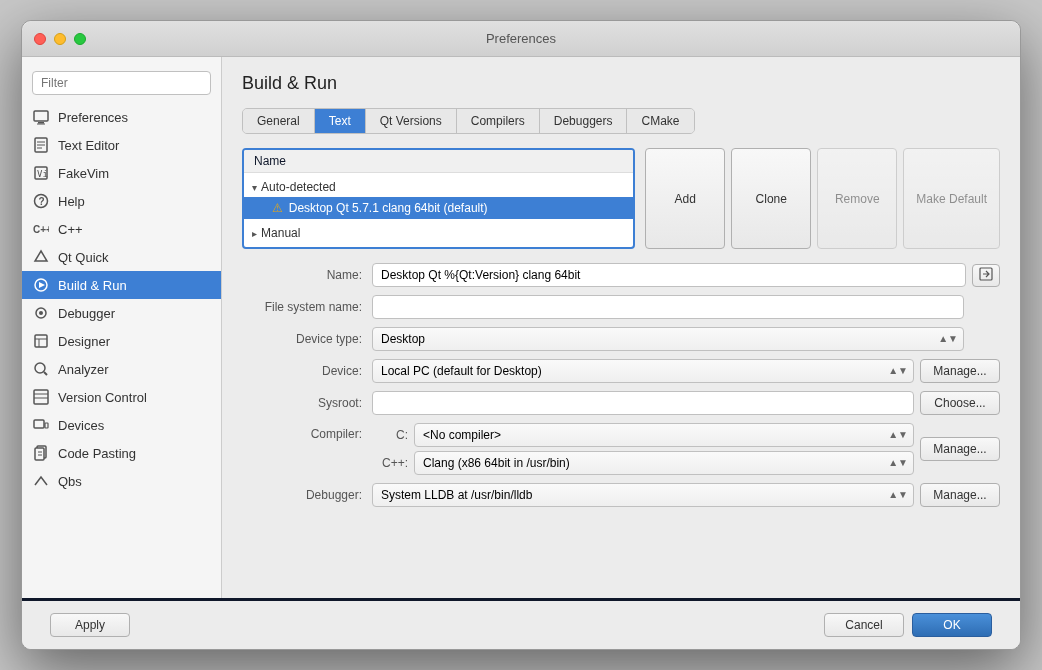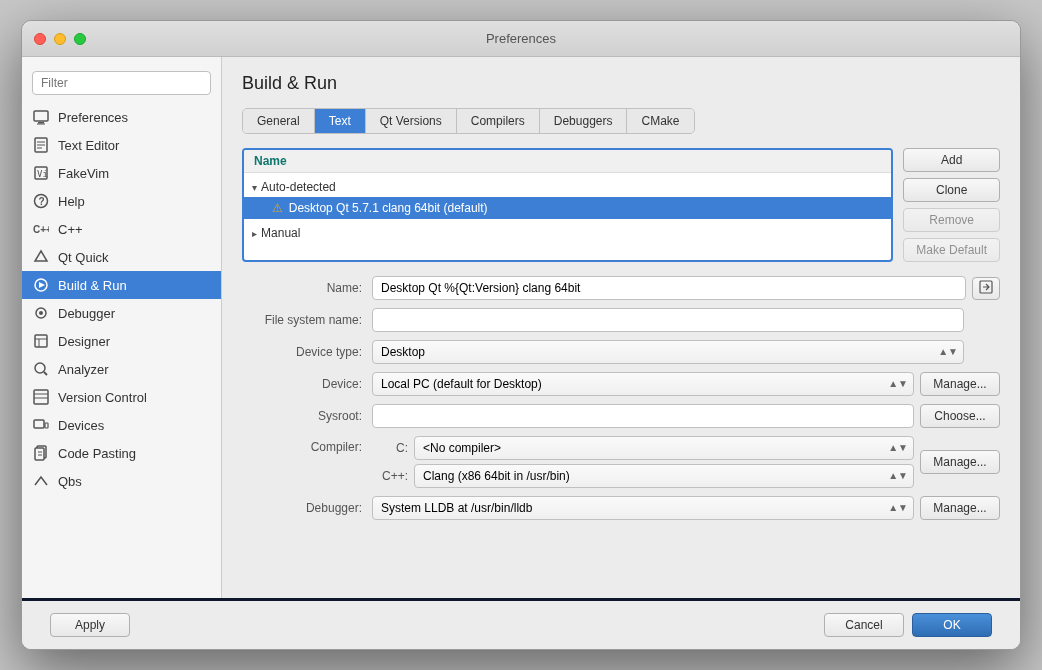--- a/index.html
+++ b/index.html
@@ -149,22 +149,22 @@
       flex: 1;
       border: 2px solid #3d7fd4;
       border-radius: 4px;
       background: white;
       overflow: hidden;
     }
     .kit-list-header {
       background: #f0f0f0;
       padding: 4px 10px;
       font-size: 12px;
-      font-weight: 700;
-      color: #0f766e;
+      font-weight: 400;
+      color: #0f172a;
       border-bottom: 1px solid #ddd;
     }
     .kit-list-body {
       padding: 2px 0;
     }
     .kit-group {
       padding: 2px 0;
     }
     .kit-group-header {
       display: flex;
@@ -183,21 +183,21 @@
       display: flex;
       align-items: center;
       gap: 6px;
     }
     .kit-item.selected {
       background: #3d7fd4;
       color: white;
     }
     .kit-buttons {
       display: flex;
-      flex-direction: column;
+      flex-direction: row;
       gap: 6px;
       min-width: 80px;
     }
     .btn {
       padding: 4px 12px;
       border-radius: 4px;
       border: 1px solid #b0b0b0;
       background: linear-gradient(to bottom, #f8f8f8, #e8e8e8);
       font-size: 12px;
       cursor: pointer;

